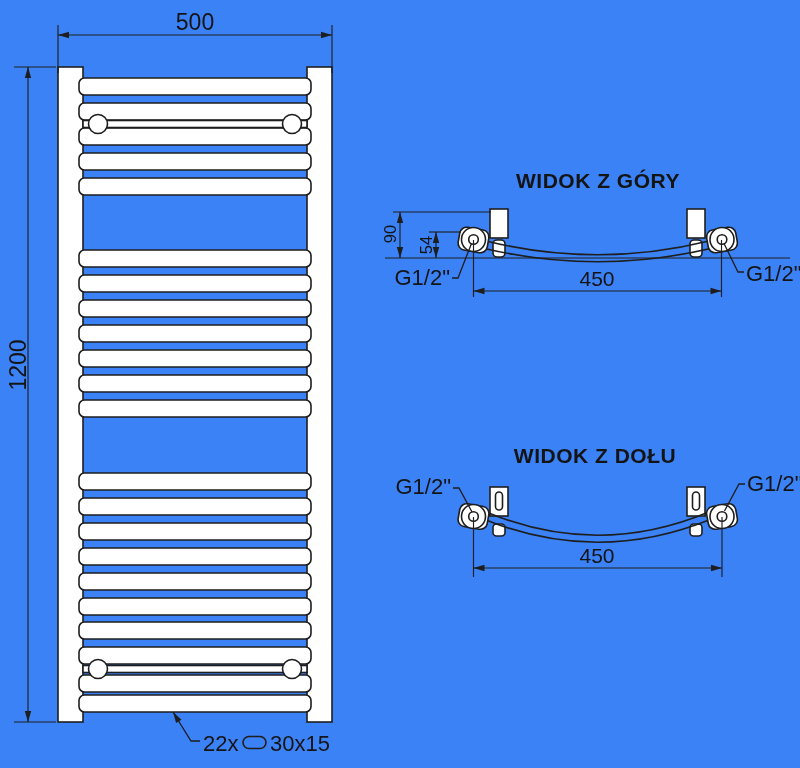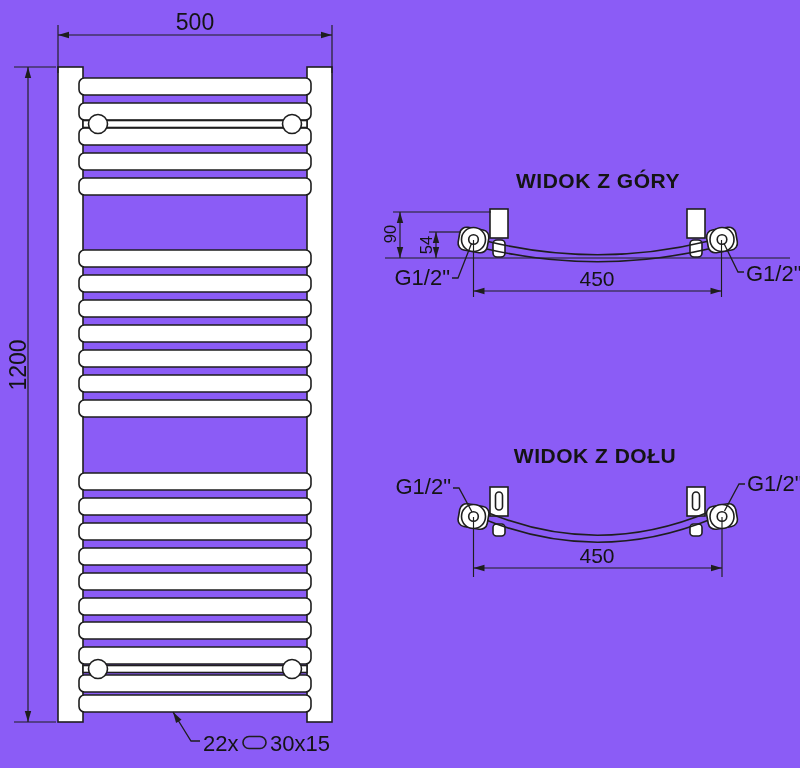--- a/index.html
+++ b/index.html
@@ -1,16 +1,16 @@
 <!DOCTYPE html>
 <html><head>
 <meta charset="utf-8">
 <style>
   html,body{margin:0;padding:0;background:#fff;}
-  .stage{position:relative;width:800px;height:768px;background:#8b5cf6;overflow:hidden;text-align:center;}
+  .stage{position:relative;width:800px;height:768px;background:#3b82f6;overflow:hidden;text-align:center;}
   svg{display:block;}
   .ln{stroke:#1e1e1e;stroke-width:1.6;fill:none;}
   .fw{stroke:#1e1e1e;stroke-width:1.6;fill:#ffffff;}
   .dim{stroke:#1e1e1e;stroke-width:1.15;fill:none;}
   .ldr{stroke:#1e1e1e;stroke-width:1.3;fill:none;}
   .txt{font-family:"Liberation Sans",sans-serif;fill:#141414;}
   .t23{font-size:23px;}
   .t21{font-size:21px;}
   .t22{font-size:22px;}
   .t16{font-size:16.5px;}

